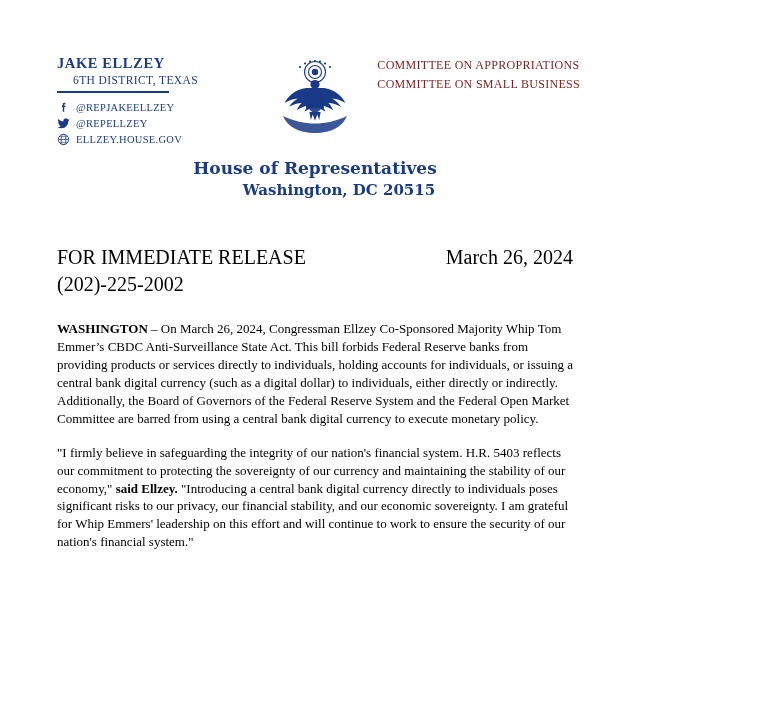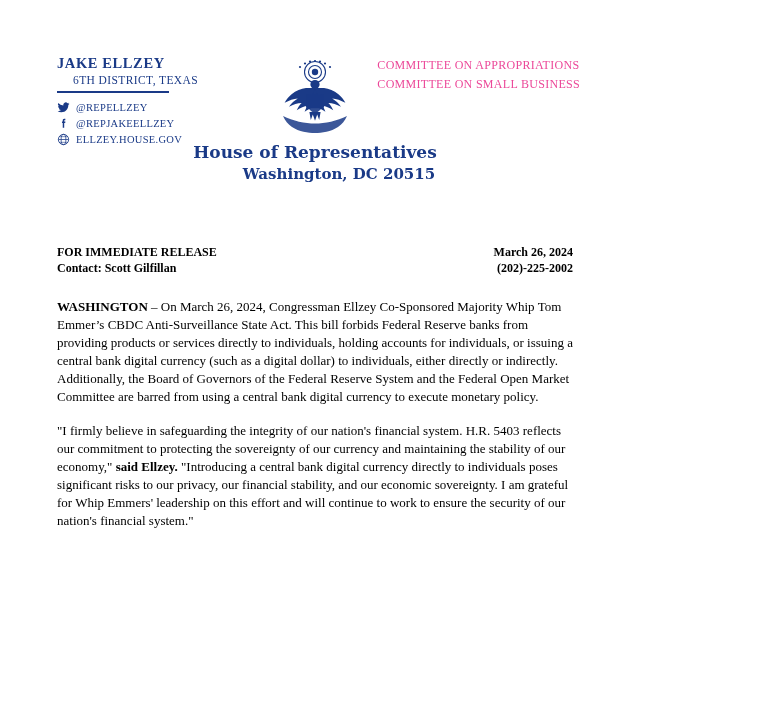--- a/index.html
+++ b/index.html
@@ -82,21 +82,21 @@
     position: absolute;
     right: 50px;
     top: 58px;
     text-align: left;
     color: #1a3a87;
   }
   .committee {
     font-family: "Liberation Serif", serif;
     font-size: 12px;
     letter-spacing: 0.3px;
-    color: #ec4899;
+    color: #7f1d1d;
     margin-bottom: 4px;
     text-transform: uppercase;
     margin-left: 17px;
   }
 
   .lh-center {
     position: absolute;
     left: 0;
     right: 0;
     top: 58px;
@@ -113,37 +113,37 @@
     font-weight: bold;
     color: #1a3a87;
     letter-spacing: 0.2px;
     line-height: 1.05;
   }
   .congress-sub1 {
     font-family: "DejaVu Serif", serif;
     font-size: 17px;
     font-weight: bold;
     color: #1a3a87;
-    margin-top: 4px;
+    margin-top: 20px;
   }
   .congress-sub2 {
     font-family: "DejaVu Serif", serif;
     font-size: 15px;
     font-weight: bold;
     color: #1a3a87;
     margin-top: 3px;
     padding-left: 48px;
   }
 
   
   .meta {
     position: relative;
     margin: 14px 57px 0 57px;
-    font-size: 12px;
-    font-weight: bold;
+    font-size: 20px;
+    font-weight: normal;
   }
   .meta-row {
     display: flex;
     justify-content: space-between;
     align-items: baseline;
     line-height: 1.35;
   }
   .meta-left { text-align: left; }
   .meta-right { text-align: right; }
 
@@ -171,37 +171,37 @@
 <body>
 
 <div class="page">
 
   <div class="letterhead">
 
     <div class="lh-left">
       <div class="member-name">Jake Ellzey</div>
       <div class="member-district">6th District, Texas</div>
       <div class="lh-rule"></div>
+
+      <div class="contact-line">
+        <span class="glyph">
+          <svg width="13" height="13" viewBox="0 0 24 24" aria-hidden="true">
+            <path fill="#1a3a87" d="M15.5 8.5h-2.2V7c0-.7.4-.9.7-.9h1.4V3.3h-2c-2.3 0-2.8 1.7-2.8 2.8v2.4H9.2V11h1.4v9h2.7v-9h1.9l.3-2.5z"></path>
+          </svg>
+        </span>
+        <span>@RepJakeEllzey</span>
+      </div>
 
       <div class="contact-line">
         <span class="glyph">
           <svg width="13" height="13" viewBox="0 0 24 24" aria-hidden="true">
             <path fill="#1a3a87" d="M23 4.9c-.8.4-1.7.6-2.6.8a4.6 4.6 0 0 0 2-2.5c-.9.5-1.9.9-2.9 1.1a4.5 4.5 0 0 0-7.8 4.1A12.9 12.9 0 0 1 2.4 3.6a4.5 4.5 0 0 0 1.4 6.1c-.7 0-1.4-.2-2-.6 0 2.2 1.5 4.1 3.6 4.5-.6.2-1.3.2-2 .1a4.5 4.5 0 0 0 4.2 3.1A9.1 9.1 0 0 1 1 18.7a12.8 12.8 0 0 0 7 2c8.3 0 12.9-7 12.9-13v-.6c.9-.6 1.6-1.4 2.1-2.2z"></path>
           </svg>
         </span>
         <span>@RepEllzey</span>
-      </div>
-
-      <div class="contact-line">
-        <span class="glyph">
-          <svg width="13" height="13" viewBox="0 0 24 24" aria-hidden="true">
-            <path fill="#1a3a87" d="M15.5 8.5h-2.2V7c0-.7.4-.9.7-.9h1.4V3.3h-2c-2.3 0-2.8 1.7-2.8 2.8v2.4H9.2V11h1.4v9h2.7v-9h1.9l.3-2.5z"></path>
-          </svg>
-        </span>
-        <span>@RepJakeEllzey</span>
       </div>
 
       <div class="contact-line">
         <span class="glyph">
           <svg width="13" height="13" viewBox="0 0 24 24" aria-hidden="true">
             <circle cx="12" cy="12" r="9.5" fill="none" stroke="#1a3a87" stroke-width="1.6"></circle>
             <ellipse cx="12" cy="12" rx="4.4" ry="9.5" fill="none" stroke="#1a3a87" stroke-width="1.4"></ellipse>
             <line x1="2.6" y1="12" x2="21.4" y2="12" stroke="#1a3a87" stroke-width="1.4"></line>
             <line x1="4.2" y1="6.8" x2="19.8" y2="6.8" stroke="#1a3a87" stroke-width="1.1"></line>
             <line x1="4.2" y1="17.2" x2="19.8" y2="17.2" stroke="#1a3a87" stroke-width="1.1"></line>
@@ -252,21 +252,20 @@
       <div class="committee">Committee on Small Business</div>
     </div>
   </div>
 
   <div class="meta">
     <div class="meta-row">
       <div class="meta-left">FOR IMMEDIATE RELEASE</div>
       <div class="meta-right">March 26, 2024</div>
     </div>
     <div class="meta-row">
-      <div class="meta-left">Contact: Scott Gilfillan</div>
       <div class="meta-right">(202)-225-2002</div>
     </div>
   </div>
 
 
   <div class="body-copy">
     <p>
       <span class="dateline">WASHINGTON</span><span> – On March 26, 2024, Congressman Ellzey Co-Sponsored Majority Whip Tom Emmer’s CBDC Anti-Surveillance State Act. This bill forbids Federal Reserve banks from providing products or services directly to individuals, holding accounts for individuals, or issuing a central bank digital currency (such as a digital dollar) to individuals, either directly or indirectly. Additionally, the Board of Governors of the Federal Reserve System and the Federal Open Market Committee are barred from using a central bank digital currency to execute monetary policy.</span>
     </p>
     <p>

